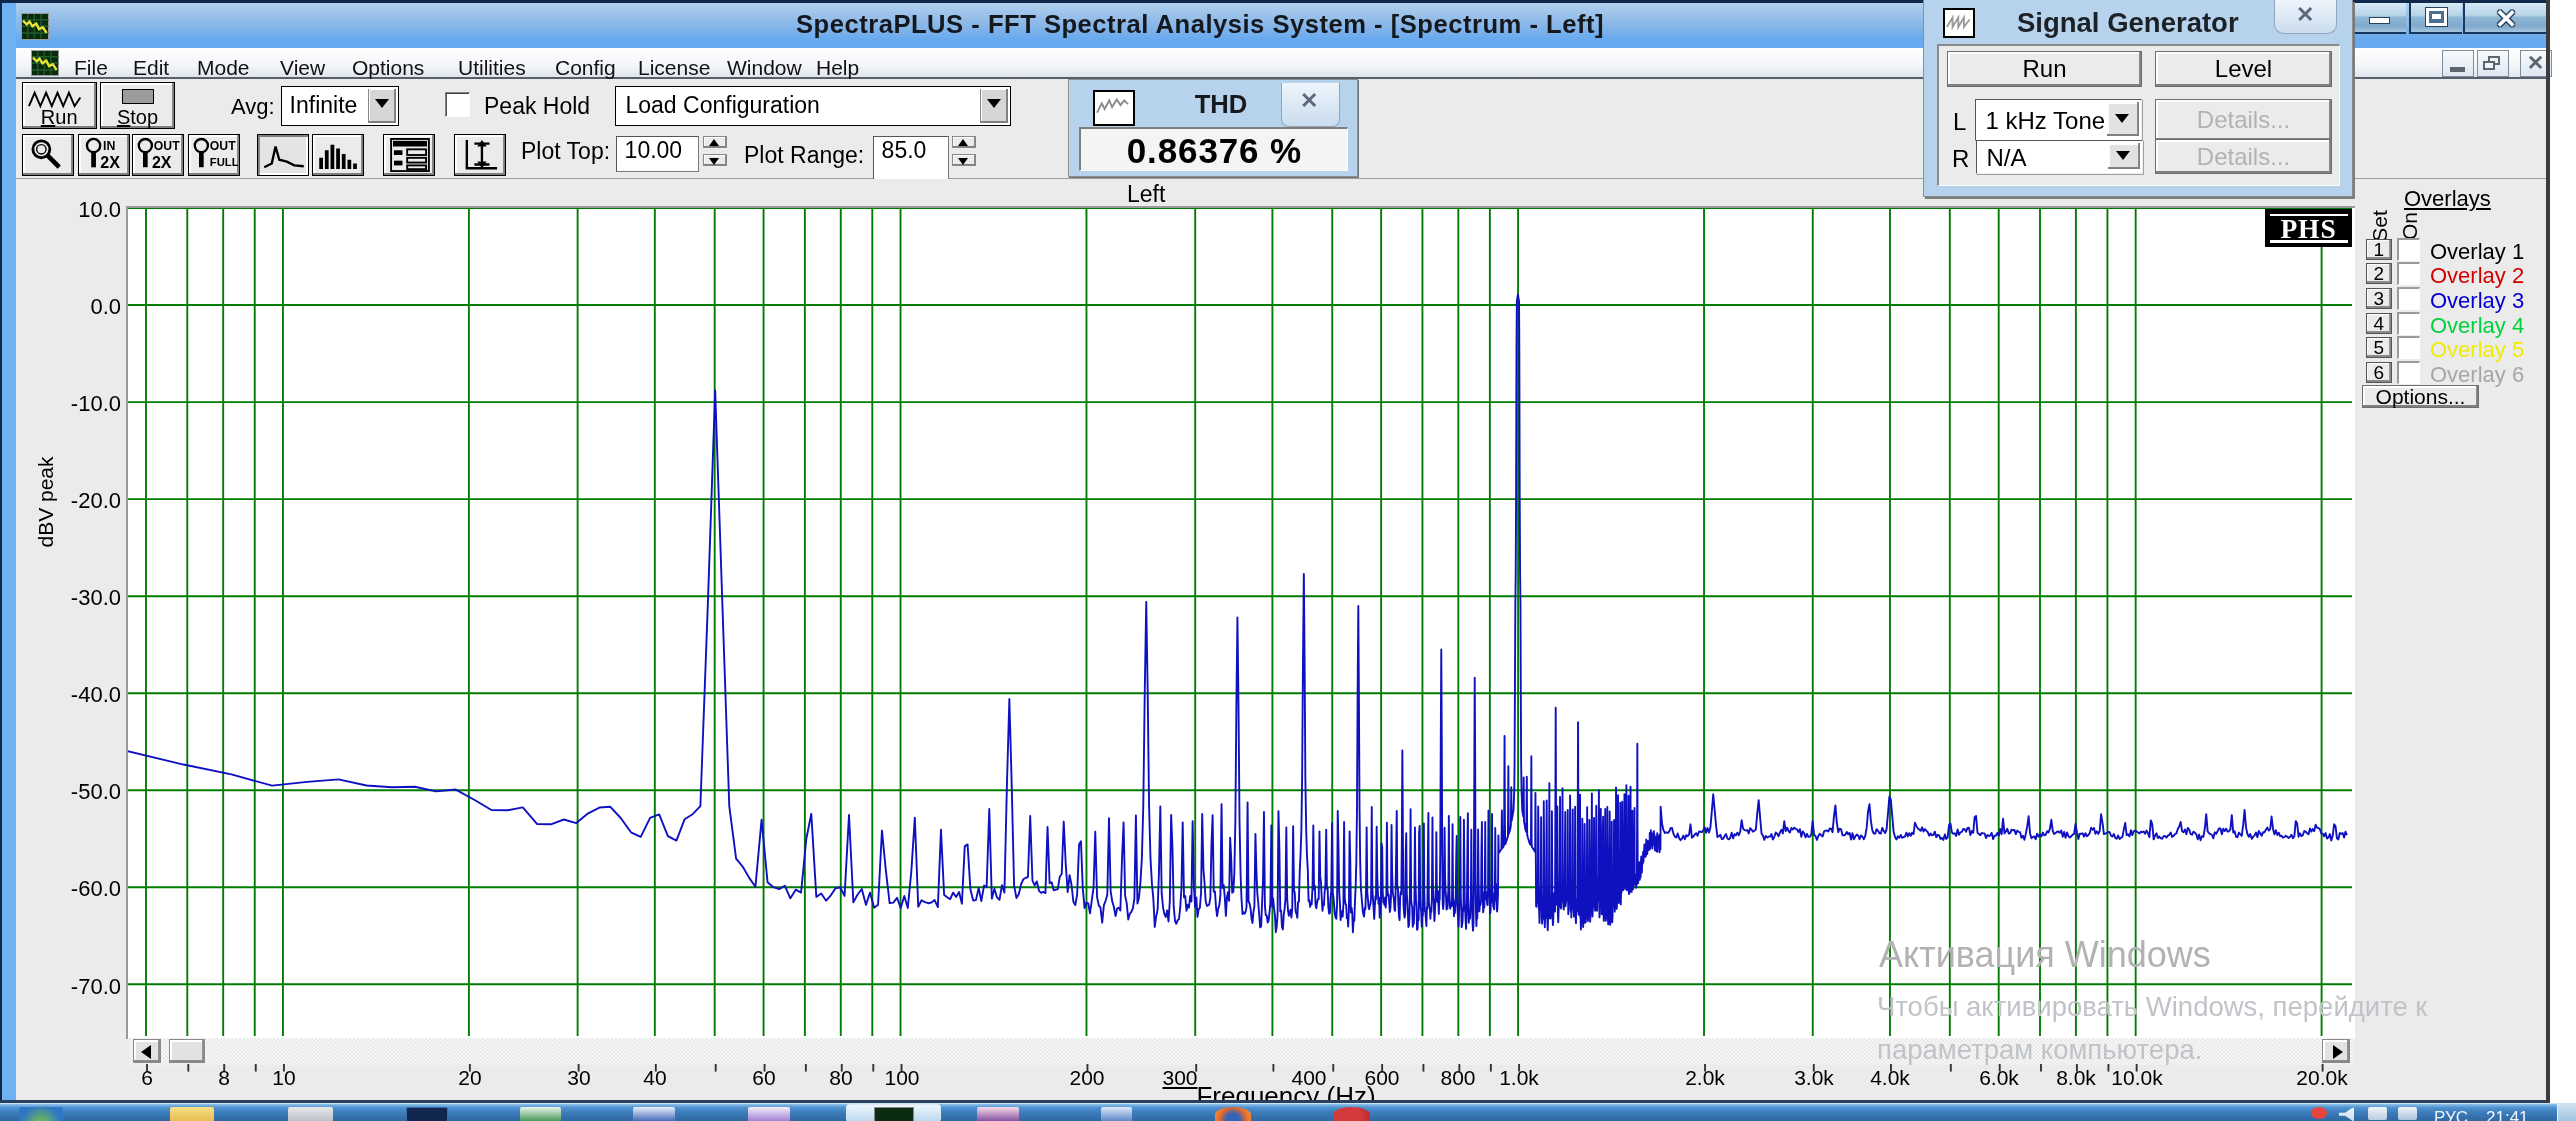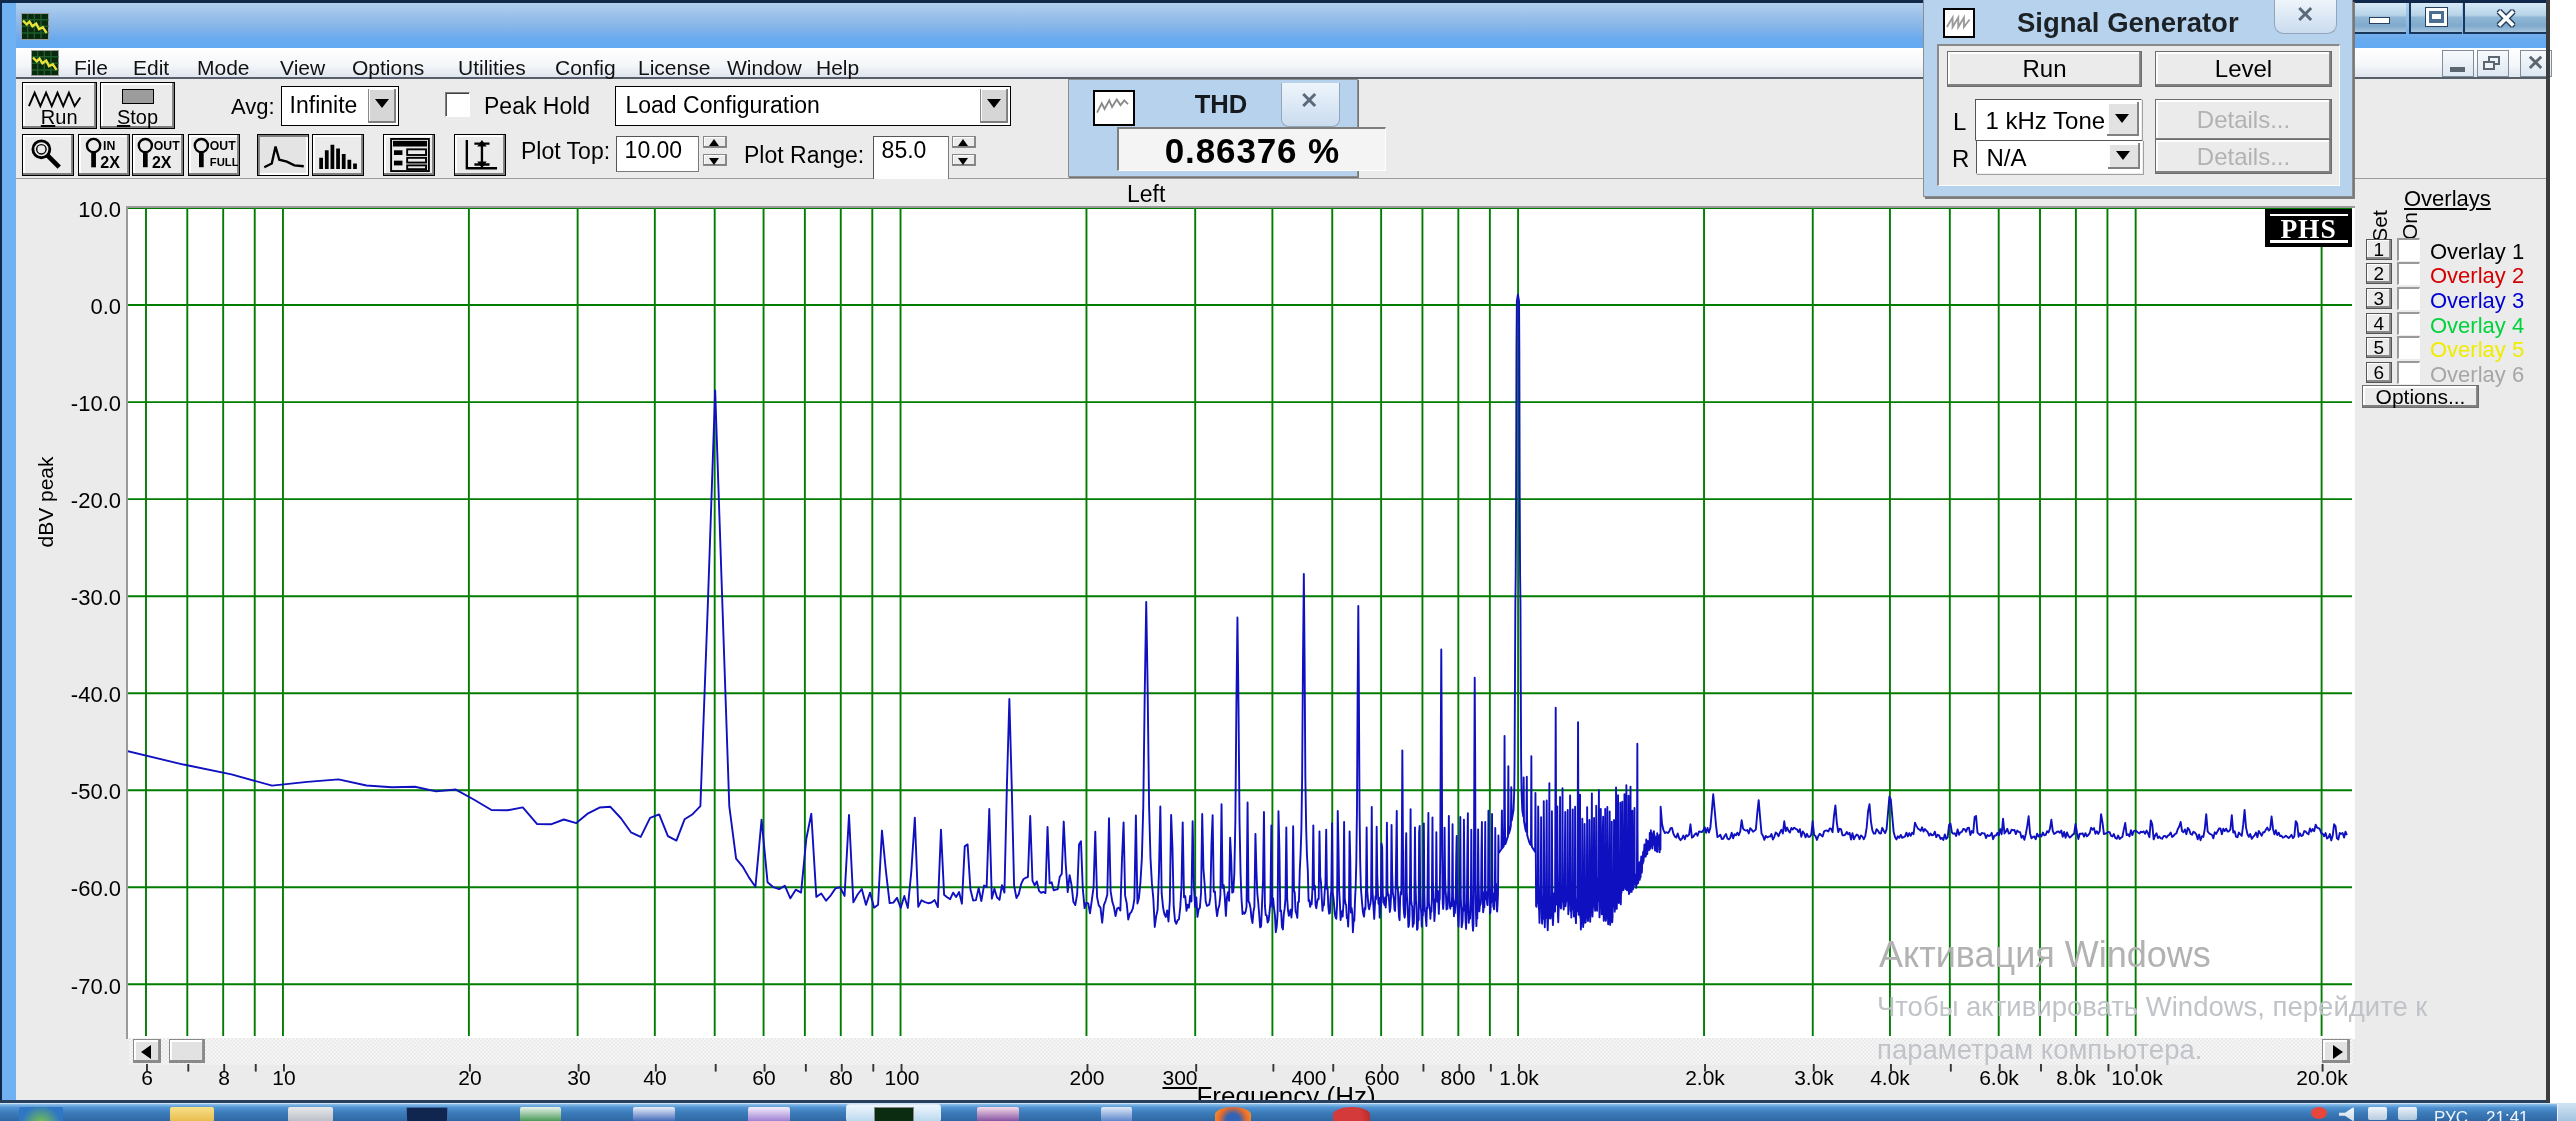--- a/index.html
+++ b/index.html
@@ -83,20 +83,21 @@
 <body>
 <div id="win">
   <div id="topline"></div>
   <div id="titlebar"></div>
   <div class="appicon" style="left:21px; top:13.3px;">
     <svg width="26.5" height="24.6" viewBox="0 0 28 26">
       <path d="M0 6 H28 M0 13 H28 M0 20 H28 M6 0 V26 M13 0 V26 M20 0 V26" stroke="#1d5c28" stroke-width="1.5"></path>
       <path d="M1 7 L5 11 L8 8 L11 13 L15 10 L18 16 L22 14 L26 20" stroke="#e8e23a" stroke-width="2.5" fill="none"></path>
     </svg>
   </div>
+  <div id="titletext">SpectraPLUS - FFT Spectral Analysis System - [Spectrum - Left]</div>
   <div id="titlebtns">
     <div class="tbtn" style="left:0px; width:60px;">
         <div class="g" style="left:21px; top:14px; width:19px; height:5.7px; background:#fff; border:1.9px solid #26425e; box-sizing:content-box;"></div>
       </div>
     <div class="tbtn" style="left:63px; width:53px;">
         <div class="g" style="left:15px; top:5.7px; width:15px; height:11.4px; border:3.8px solid #fff; outline:1.9px solid #26425e; background:#4a7191; box-sizing:content-box;">
           <div style="position:absolute;left:2.8px;top:2.8px;width:9.5px;height:4.7px;background:#fff;"></div>
         </div>
       </div>
     <div class="tbtn" style="left:117px; width:83px;">
@@ -407,21 +408,21 @@
 <div id="thd">
   <div style="position:absolute; left:24px; top:9.5px; width:42px; height:36px; background:#fff; border:2.8px solid #000;">
     <svg width="36" height="30" viewBox="0 0 38 32">
         <path d="M2 22 L7 12 L10 18 L15 9 L18 16 L23 8 L27 14 L31 9 L35 13" stroke="#8a8a8a" stroke-width="2" fill="none"></path>
       </svg>
   </div>
   <div style="position:absolute; left:95px; top:9.5px; width:114px; text-align:center; font-size:25.6px; font-weight:bold; color:#16191d;">THD</div>
   <div style="position:absolute; left:212px; top:2.8px; width:59px; height:44px; background:linear-gradient(#eef5fb,#cadcef); border:1.9px solid #93a5ba; border-top:none; border-radius:0 0 7.6px 7.6px;">
     <div style="position:absolute; left:18px; top:5.7px; font-size:22px; font-weight:bold; color:#5a6a7a;">✕</div>
   </div>
-  <div style="position:absolute; left:10.4px; top:47px; width:269px; height:44px; background:#f4f4f4; border-top:2.8px solid #7e7e7e; border-left:2.8px solid #7e7e7e; border-right:1.9px solid #fff; border-bottom:1.9px solid #fff;margin-left:38px;">
+  <div style="position:absolute; left:10.4px; top:47px; width:269px; height:44px; background:#f4f4f4; border-top:2.8px solid #7e7e7e; border-left:2.8px solid #7e7e7e; border-right:1.9px solid #fff; border-bottom:1.9px solid #fff;">
     <div style="position:absolute; left:0; top:1.9px; width:100%; text-align:center; font-size:35px; font-weight:bold; color:#000; letter-spacing:0.9px;">0.86376 %</div>
   </div>
 </div>
 <div id="siggen">
   <div style="position:absolute; left:19px; top:7.6px; width:32px; height:30px; background:#fff; border:2.8px solid #000;">
     <svg width="26.5" height="24.6" viewBox="0 0 28 26">
         <path d="M2 18 L8 8 L8 18 L14 8 L14 18 L20 8 L20 18 L26 10" stroke="#9a9a9a" stroke-width="2" fill="none"></path>
       </svg>
   </div>
   <div style="position:absolute; left:93px; top:6.6px; font-size:27.5px; font-weight:bold; color:#1c2126;">Signal Generator</div>

